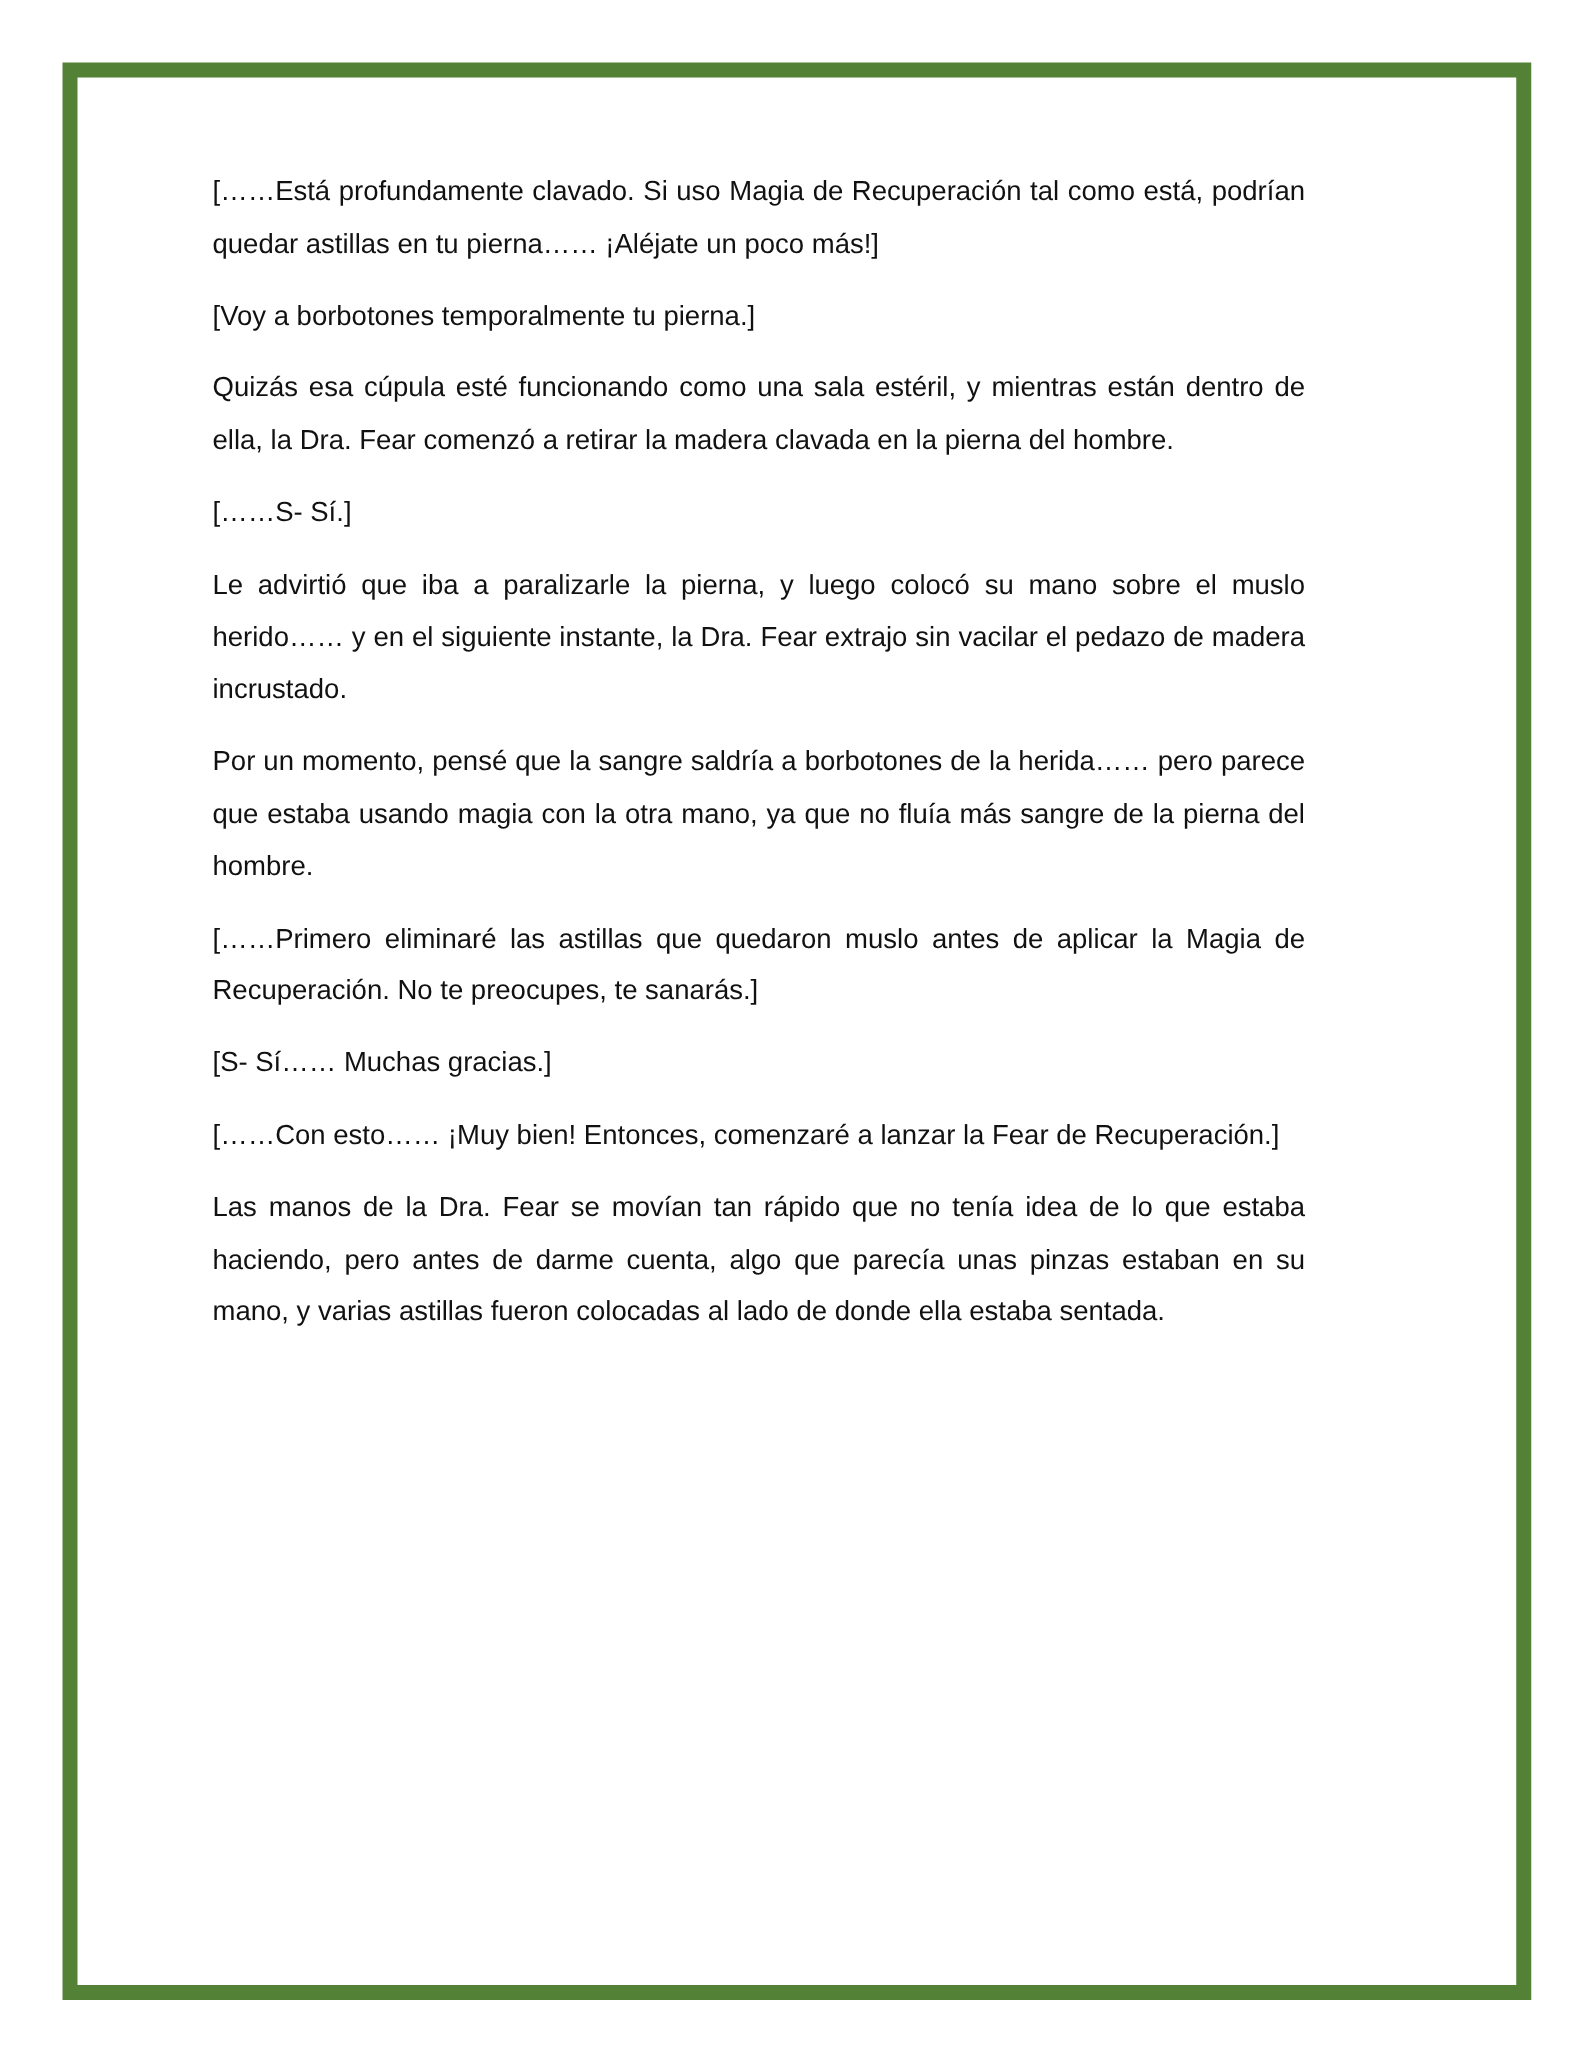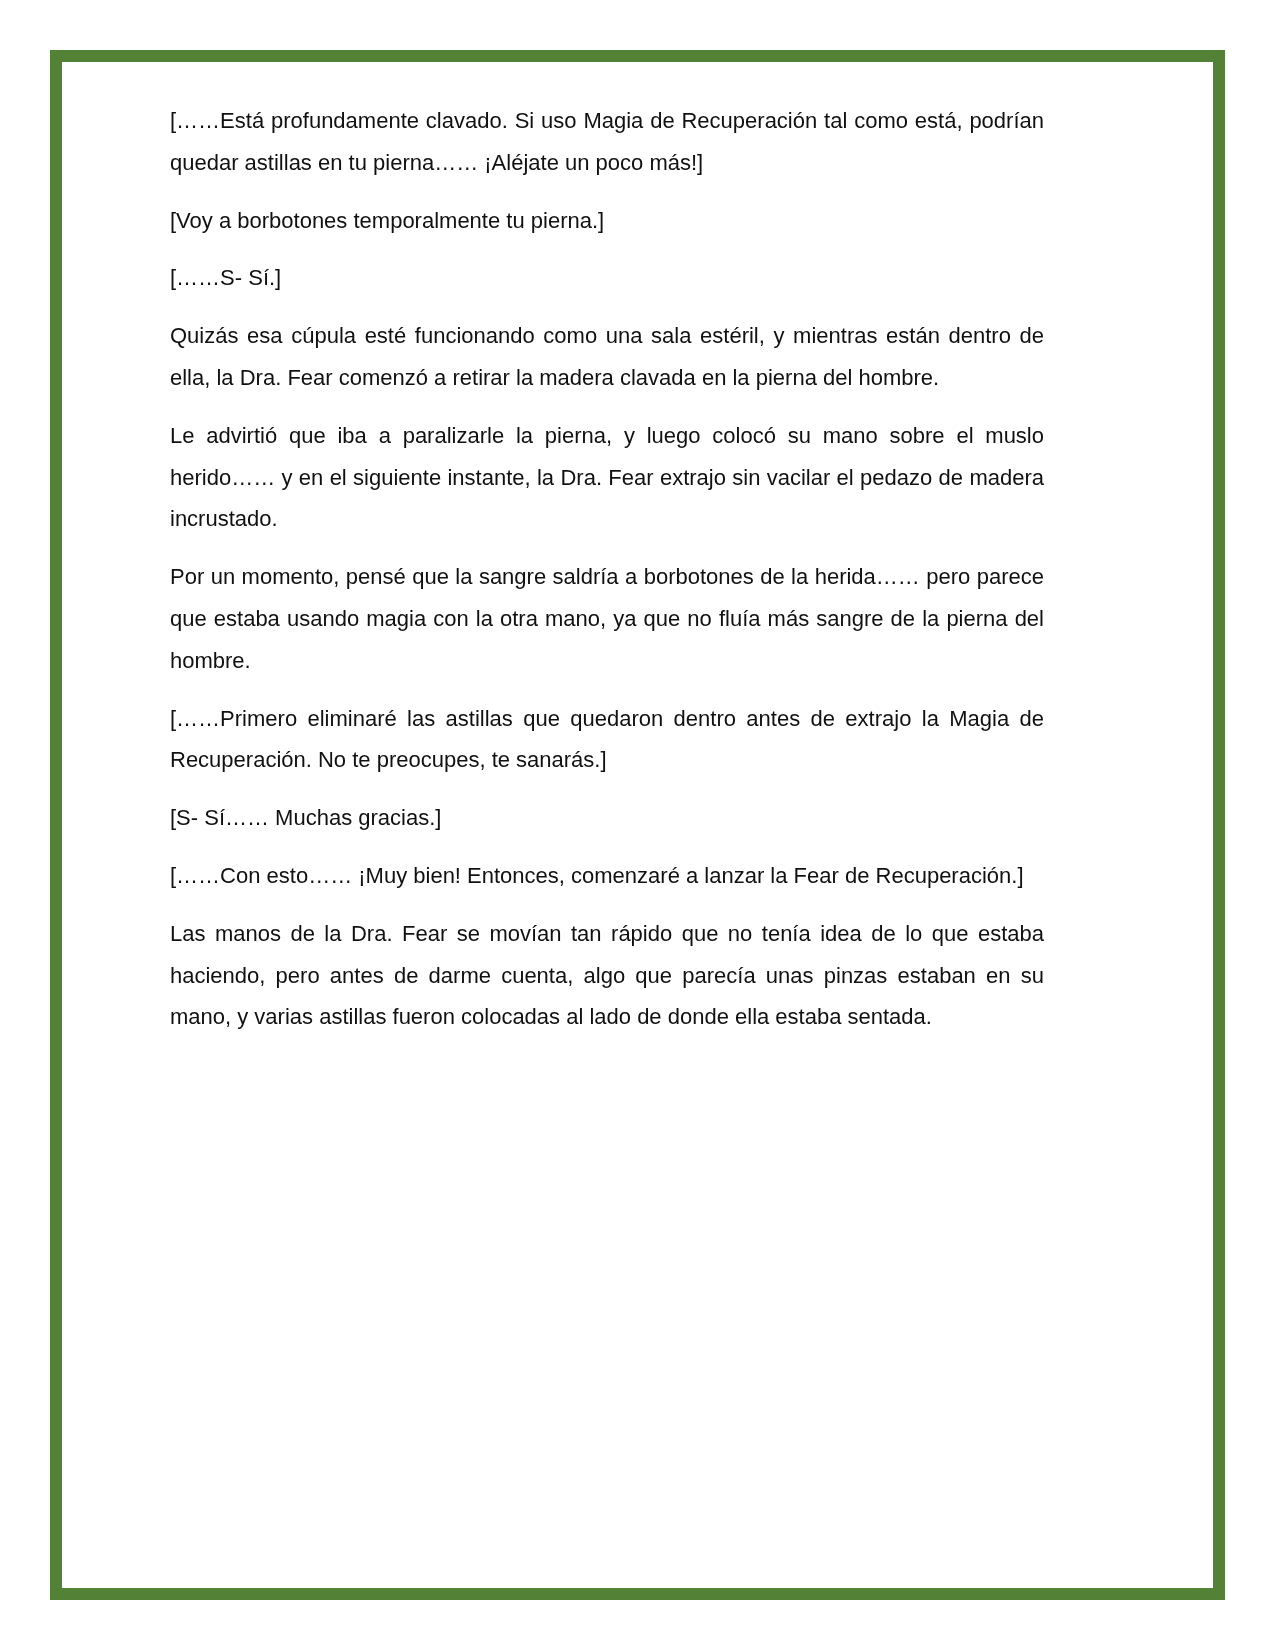--- a/index.html
+++ b/index.html
@@ -6,41 +6,41 @@
     body { width: 1275px; height: 1649px; position: relative; overflow: hidden; }
     .page-border {
       position: absolute;
       left: 50px; top: 50px;
       width: 1151px; height: 1526px;
       border: 12px solid #538135;
       background: #ffffff;
     }
     .text-body {
       position: absolute;
-      left: 170px; top: 100px;
+      left: 170px; top: 132px;
       width: 874px;
       font-family: "Liberation Sans", sans-serif;
       font-size: 22px;
       line-height: 41.8px;
       color: #111111;
     }
     .text-body p {
       margin: 0 0 16px 0;
       text-align: justify;
     }
   </style>
 </head>
 <body>
 
 <div class="page-border"></div>
 
 <div class="text-body">
   <p>[……Está profundamente clavado. Si uso Magia de Recuperación tal como está, podrían quedar astillas en tu pierna…… ¡Aléjate un poco más!]</p>
   <p>[Voy a borbotones temporalmente tu pierna.]</p>
+  <p>Quizás esa cúpula esté funcionando como una sala estéril, y mientras están dentro de ella, la Dra. Fear comenzó a retirar la madera clavada en la pierna del hombre.</p>
   <p>[……S- Sí.]</p>
-  <p>Quizás esa cúpula esté funcionando como una sala estéril, y mientras están dentro de ella, la Dra. Fear comenzó a retirar la madera clavada en la pierna del hombre.</p>
   <p>Le advirtió que iba a paralizarle la pierna, y luego colocó su mano sobre el muslo herido…… y en el siguiente instante, la Dra. Fear extrajo sin vacilar el pedazo de madera incrustado.</p>
   <p>Por un momento, pensé que la sangre saldría a borbotones de la herida…… pero parece que estaba usando magia con la otra mano, ya que no fluía más sangre de la pierna del hombre.</p>
-  <p>[……Primero eliminaré las astillas que quedaron dentro antes de extrajo la Magia de Recuperación. No te preocupes, te sanarás.]</p>
+  <p>[……Primero eliminaré las astillas que quedaron muslo antes de aplicar la Magia de Recuperación. No te preocupes, te sanarás.]</p>
   <p>[S- Sí…… Muchas gracias.]</p>
   <p>[……Con esto…… ¡Muy bien! Entonces, comenzaré a lanzar la Fear de Recuperación.]</p>
   <p>Las manos de la Dra. Fear se movían tan rápido que no tenía idea de lo que estaba haciendo, pero antes de darme cuenta, algo que parecía unas pinzas estaban en su mano, y varias astillas fueron colocadas al lado de donde ella estaba sentada.</p>
 </div>
 
 </body></html>

